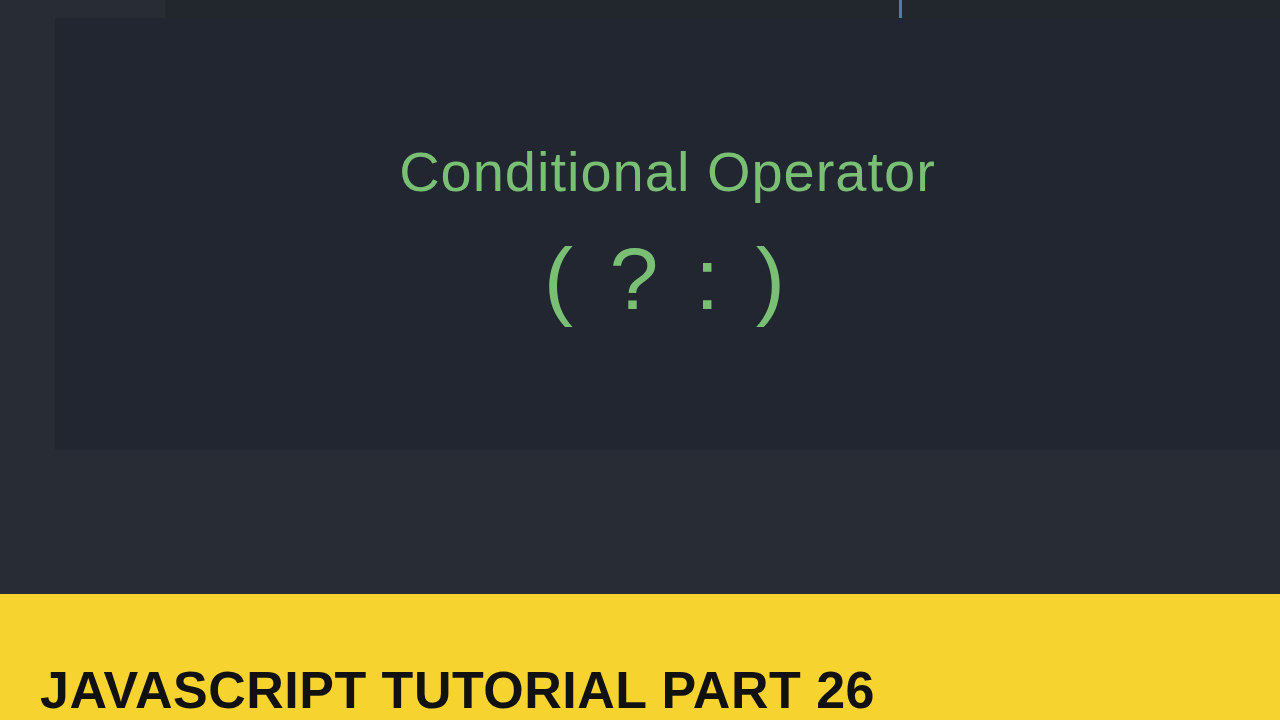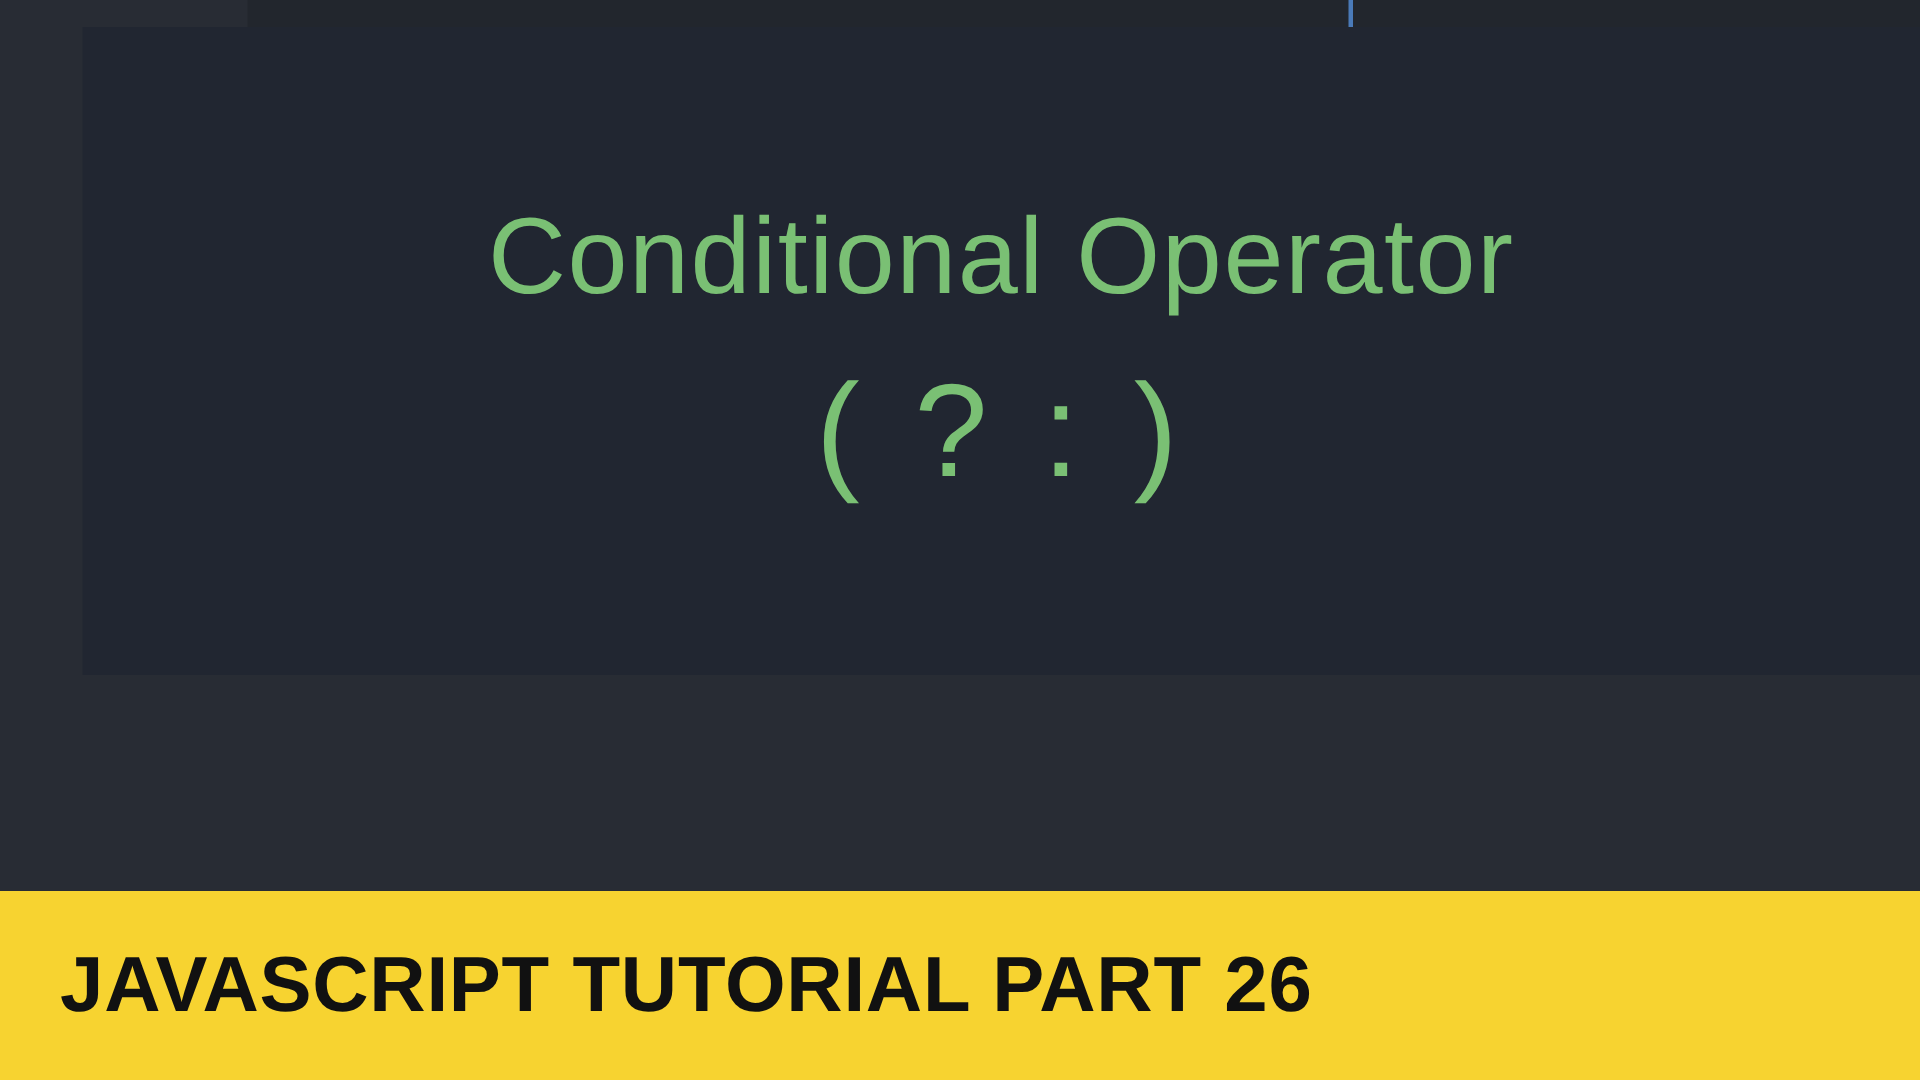--- a/index.html
+++ b/index.html
@@ -39,21 +39,21 @@
       height: 432px;
       background: #212631;
       display: flex;
       flex-direction: column;
       align-items: center;
       justify-content: center;
       gap: 24px;
     }
     .heading-line1 {
       color: #7ac074;
-      font-size: 72px;
+      font-size: 56px;
       font-weight: 400;
       letter-spacing: 1px;
       font-family: "Segoe UI", "Helvetica Neue", Arial, sans-serif;
     }
     .heading-line2 {
       color: #7ac074;
       font-size: 88px;
       font-weight: 400;
       letter-spacing: 6px;
       font-family: "Segoe UI", "Helvetica Neue", Arial, sans-serif;
@@ -67,21 +67,21 @@
       background: #282c34;
     }
     .banner {
       position: absolute;
       left: 0;
       right: 0;
       top: 594px;
       height: 126px;
       background: #f7d330;
       display: flex;
-      align-items: center;
+      align-items: flex-end;
       padding-left: 40px;
     }
     .banner-text {
       color: #111111;
       font-size: 52px;
       font-weight: 800;
       letter-spacing: 0.5px;
       font-family: "Arial Black", Arial, Helvetica, sans-serif;
     }
   </style>

